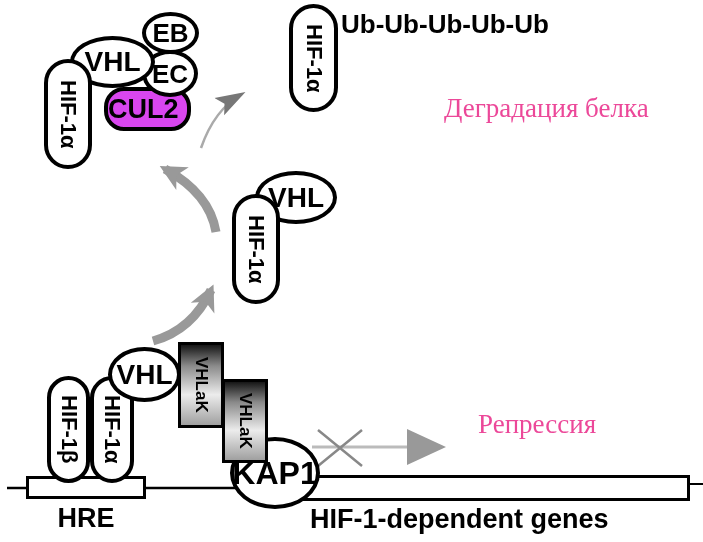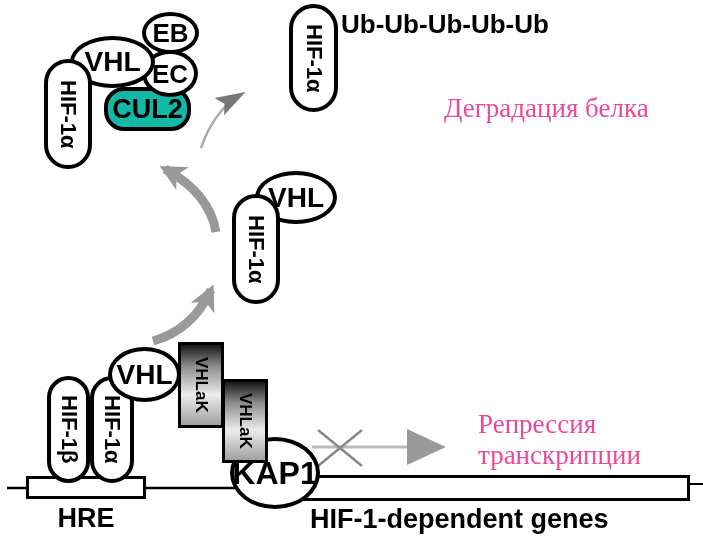--- a/index.html
+++ b/index.html
@@ -3,22 +3,22 @@
 <meta charset="utf-8">
 <style>
   html,body{margin:0;padding:0;background:#fff;}
   #canvas{position:relative;width:703px;height:542px;background:#ffffff;overflow:hidden;
           font-family:"Liberation Sans",sans-serif;color:#000;}
   .abs{position:absolute;box-sizing:border-box;}
   .pill{border:4px solid #000;border-radius:28px;background:#fff;
         display:flex;align-items:center;justify-content:center;}
   .ellipse{border:4px solid #000;border-radius:50%;background:#fff;
         display:flex;align-items:center;justify-content:center;}
-  .rrect{border:4px solid #000;border-radius:20px;background:#14b8a6;
-        display:flex;align-items:center;justify-content:center;}
+  .rrect{border:4px solid #000;border-radius:20px;background:#d946ef;
+        display:flex;align-items:center;justify-content:flex-start;}
   .vtext{writing-mode:vertical-rl;text-orientation:mixed;
         font-weight:700;font-size:22px;line-height:1;white-space:nowrap;}
   .nlabel{font-weight:700;line-height:1;white-space:nowrap;}
   .vhlak{border:3px solid #000;
         background:linear-gradient(180deg,#161616 0%,#8a8a8a 26%,#ececec 62%,#a0a0a0 100%);
         display:flex;align-items:center;justify-content:center;}
   .vhlak .vtext{font-size:17px;color:#000;}
   .serif{font-family:"Liberation Serif",serif;font-size:27px;color:#ec4899;line-height:1.15;}
   .dnabox{border:3px solid #000;background:#fff;}
   svg{position:absolute;left:0;top:0;}
@@ -99,19 +99,18 @@
   </div>
 
   <div class="abs pill" style="left:289px;top:4px;width:49px;height:108px;">
     <span class="vtext">HIF-1α</span>
   </div>
   <div class="abs nlabel" style="left:341px;top:11px;font-size:26px;">Ub-Ub-Ub-Ub-Ub</div>
 
   <div class="abs serif" style="left:444px;top:93px;">Деградация белка</div>
   <div class="abs serif" style="left:478px;top:409px;">
     <div>Репрессия</div>
-    <div>транскрипции</div>
   </div>
 
   <div class="abs nlabel" style="left:26px;top:505px;width:120px;text-align:center;font-size:27px;">HRE</div>
   <div class="abs nlabel" style="left:310px;top:506px;width:390px;text-align:left;font-size:27px;">HIF-1-dependent genes</div>
 
 </div>
 
 </body></html>

